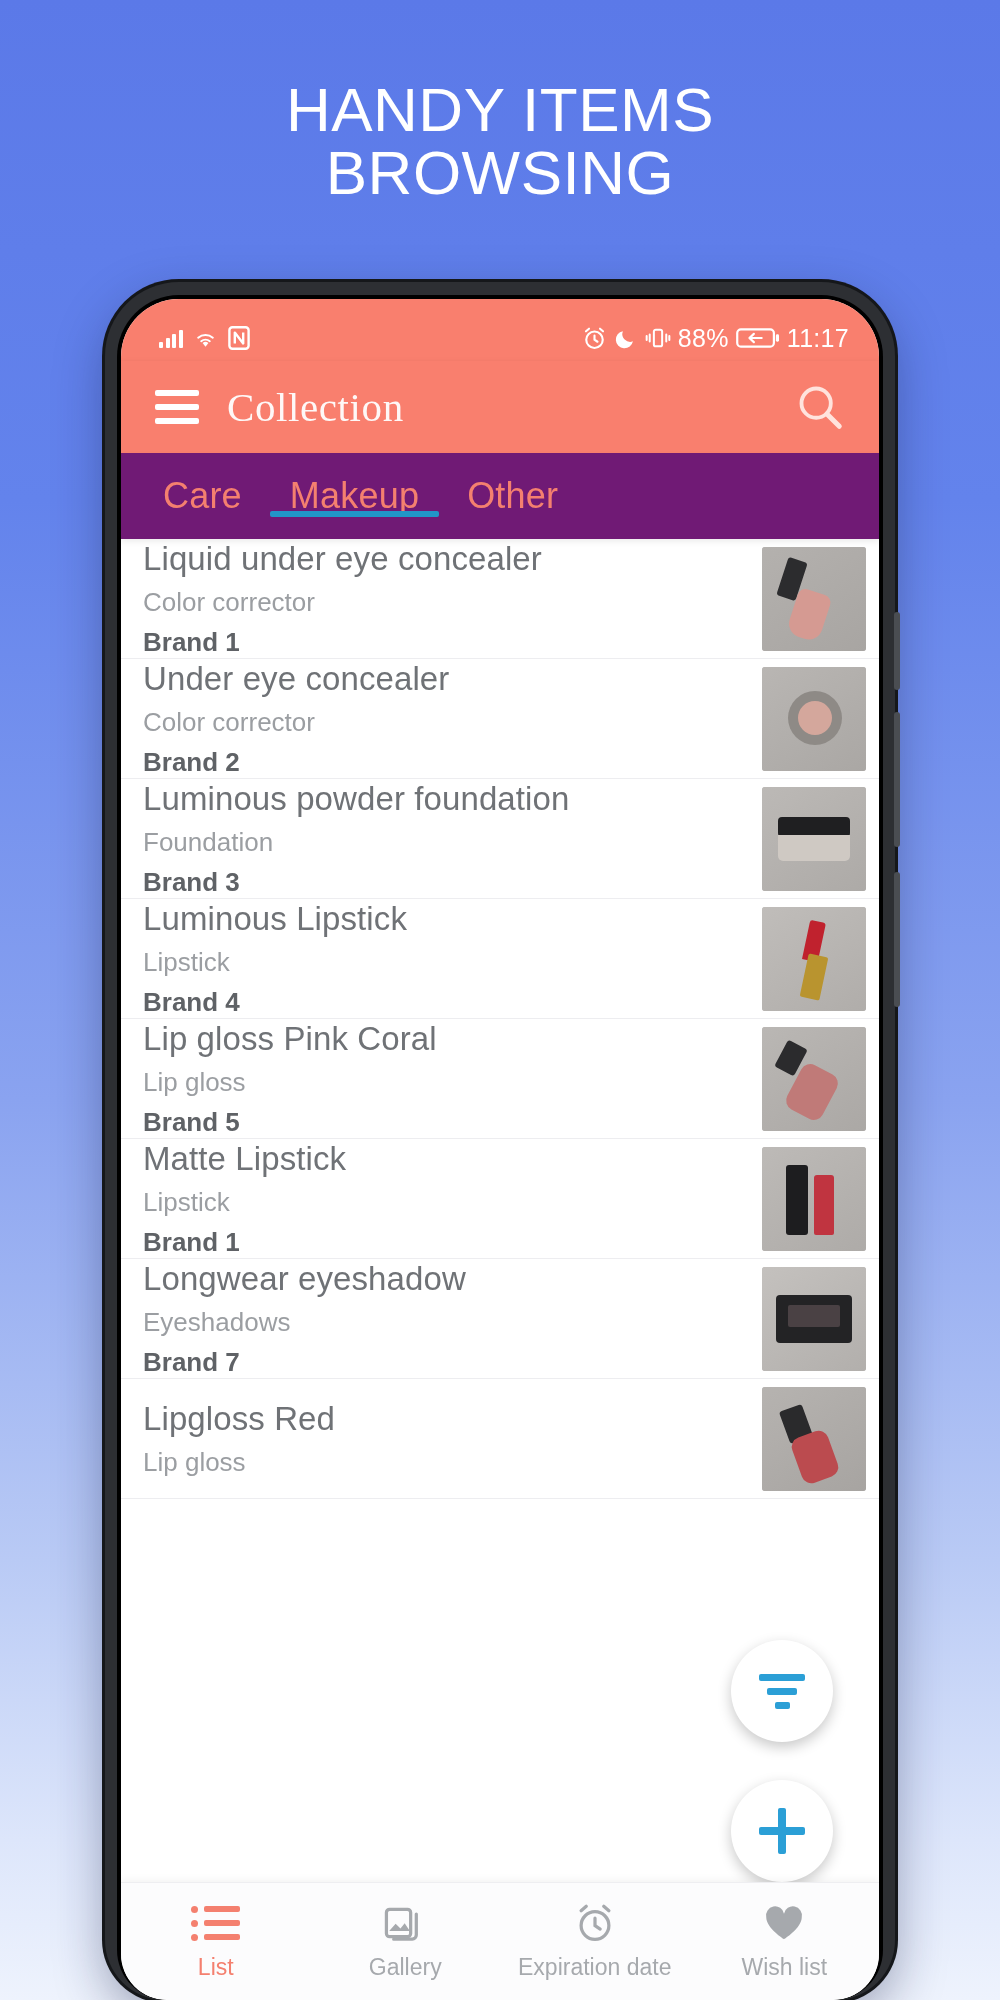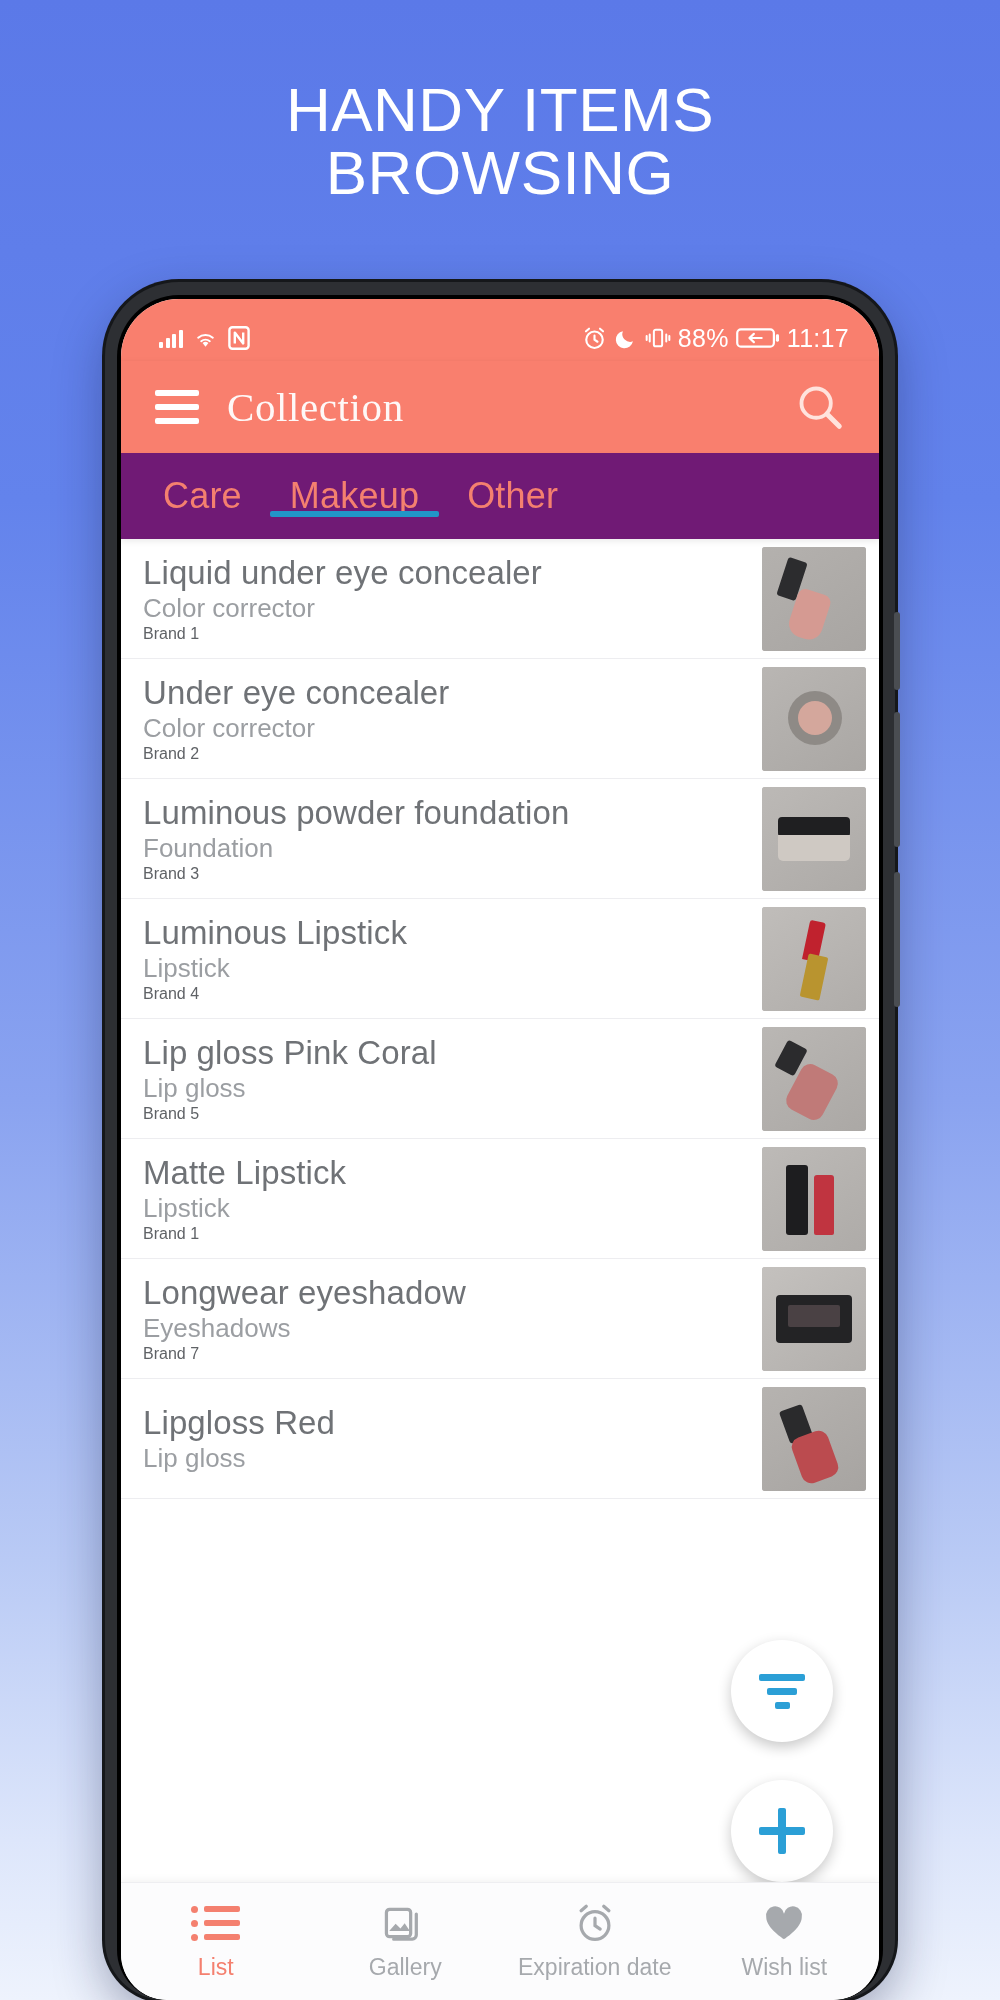--- a/index.html
+++ b/index.html
@@ -101,24 +101,24 @@
     content:""; position:absolute; left:4px; right:4px; bottom:0;
     height:6px; background:#2196c8; border-radius:2px;
   }
 
   
   .list { background:#fff; height:1343px; overflow:hidden; position:relative; }
   .item {
     height:120px; border-bottom:1px solid #ededf0;
     display:flex; align-items:center; padding:0 0 0 22px; position:relative;
   }
-  .item-texts { flex:1; display:flex; flex-direction:column; justify-content:flex-start; gap:1px; }
+  .item-texts { flex:1; display:flex; flex-direction:column; justify-content:flex-start; gap:9px; }
   .item-title { font-size:33px; color:#6f7276; font-weight:400; letter-spacing:.1px; }
   .item-cat   { font-size:26px; color:#9b9ea2; font-weight:400; }
-  .item-brand { font-size:16px; color:#5f6266; font-weight:normal; }
+  .item-brand { font-size:26px; color:#5f6266; font-weight:bold; }
   .thumb {
     width:104px; height:104px; margin-right:13px; border-radius:3px;
     flex:none; position:relative; overflow:hidden;
     background:#b8b5b2;
   }
 
   
   .t-bg { position:absolute; inset:0; }
   .t1 .t-bg { background:linear-gradient(145deg,#b4b1ae,#a8a5a2); }
   .t1 .o1 { position:absolute; left:20px; top:12px; width:20px; height:40px;

